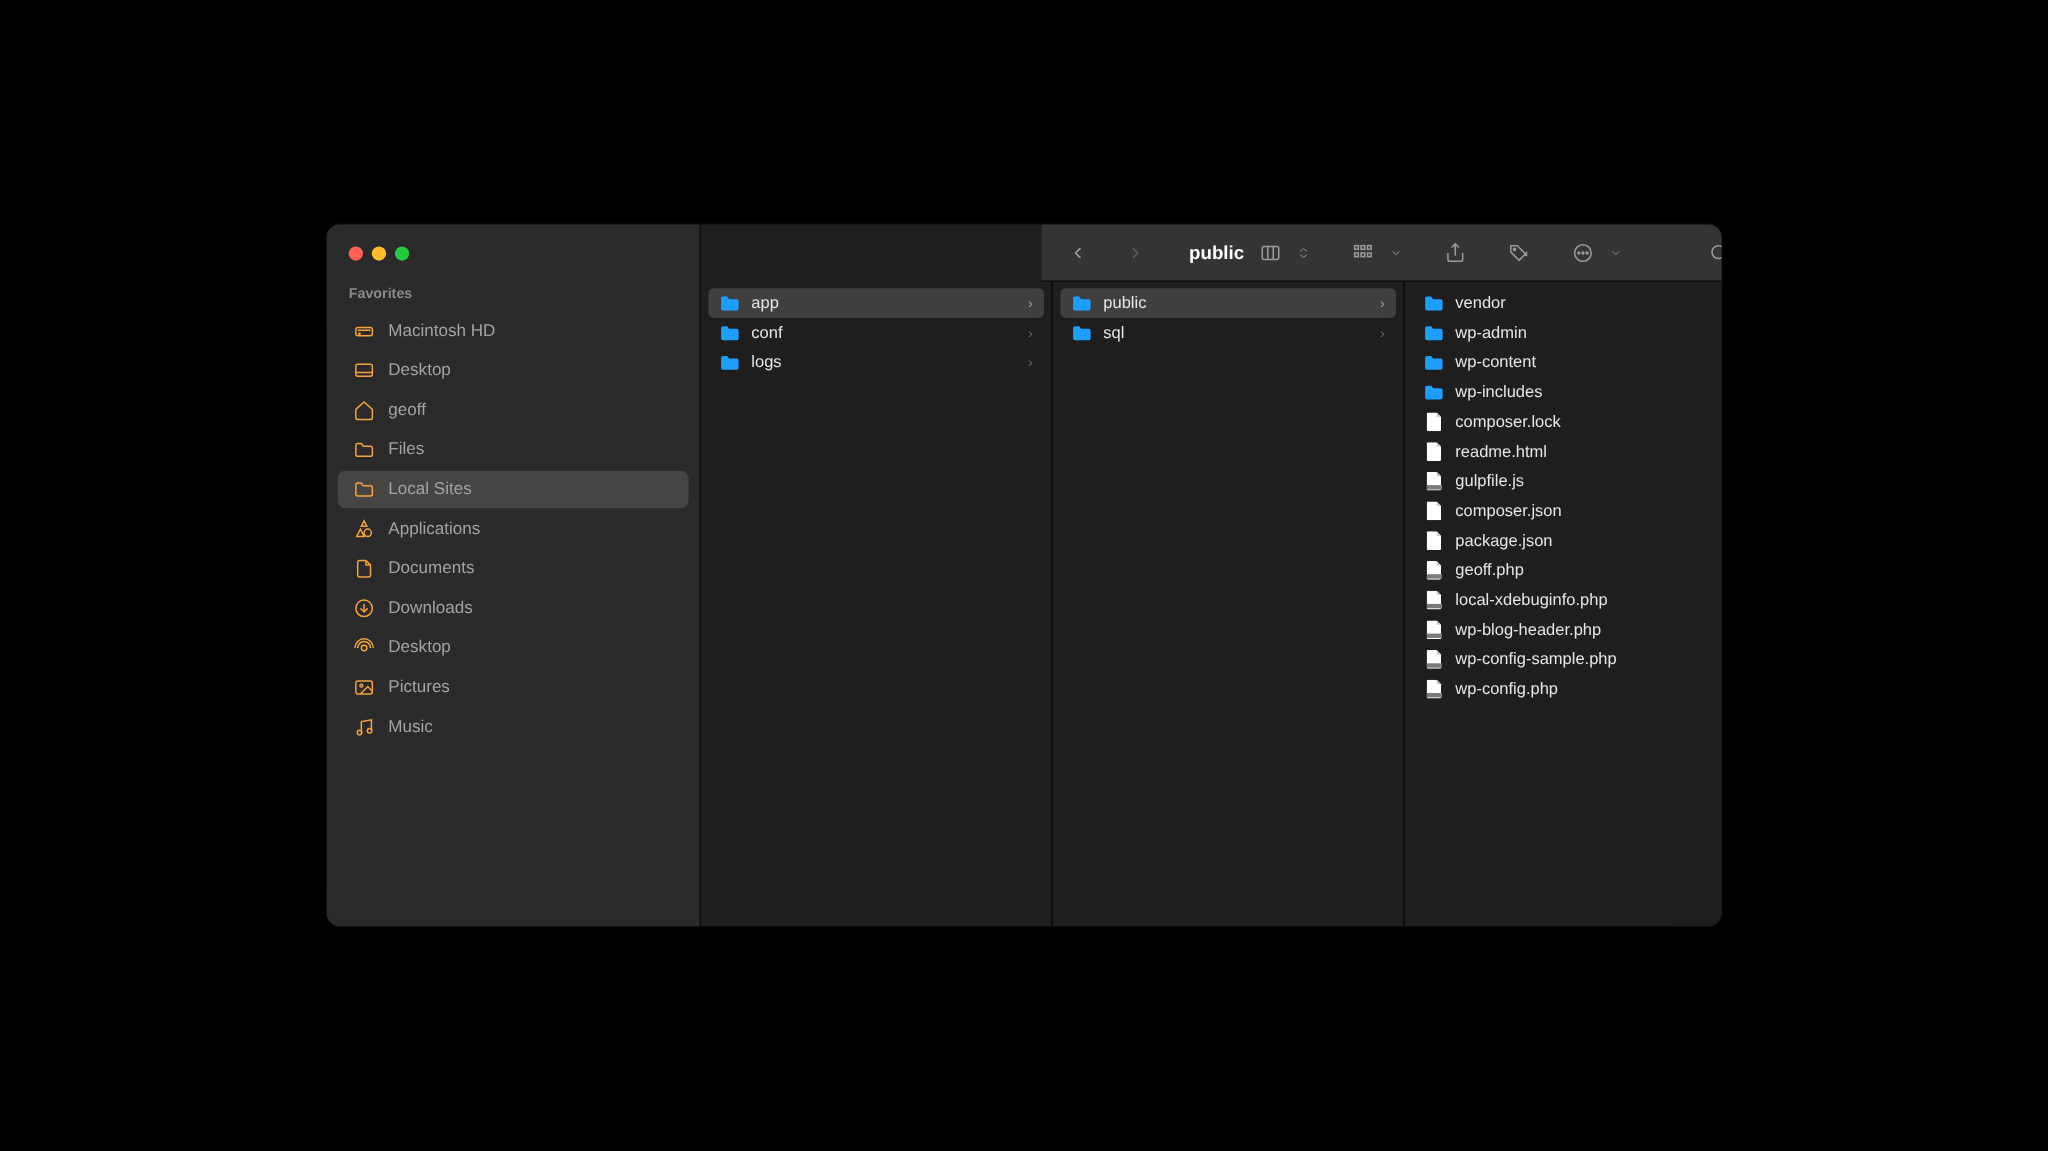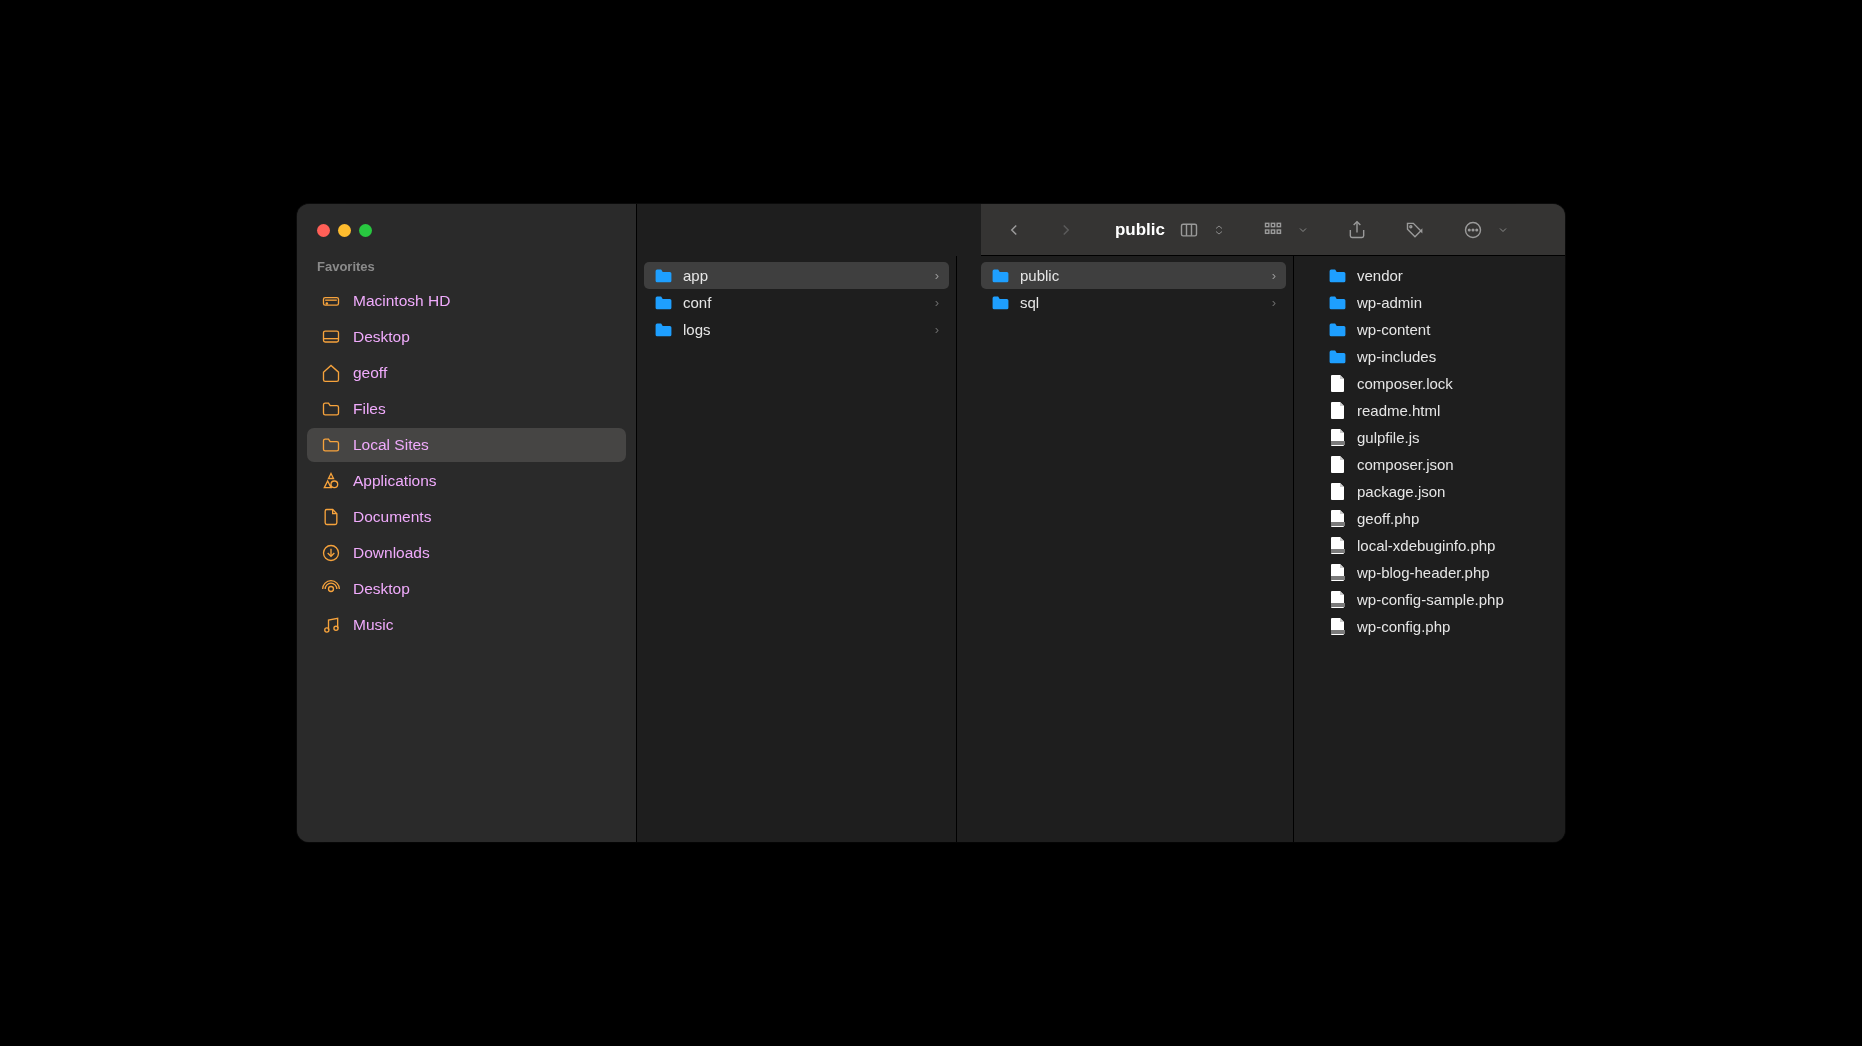--- a/index.html
+++ b/index.html
@@ -43,21 +43,21 @@
     font-weight: 600;
     padding: 0 20px 8px 20px;
   }
   .fav-item {
     display: flex;
     align-items: center;
     gap: 12px;
     padding: 7px 14px;
     margin: 2px 10px;
     border-radius: 7px;
-    color: #f0abfc;
+    color: #a3a3a3;
     font-size: 15.5px;
     cursor: default;
   }
   .fav-item.selected { background: #464544; }
   .fav-icon {
     width: 20px; height: 20px;
     display: flex; align-items: center; justify-content: center;
     color: #f7a33c;
     flex-shrink: 0;
   }
@@ -89,21 +89,20 @@
   .tb-btn.disabled { color: #5a5a5a; }
   .tb-btn svg { width: 18px; height: 18px; stroke: currentColor; fill: none; stroke-width: 2; }
   .tb-title { color: #fff; font-size: 17px; font-weight: 600; flex: 1; }
   .tb-right { display: flex; gap: 30px; align-items: center; }
   .tb-right .tb-btn svg { width: 20px; height: 20px; stroke-width: 1.7; }
   .tb-group { display: flex; gap: 6px; align-items: center; }
   .columns {
     flex: 1;
     display: flex;
     overflow: hidden;
-    gap: 17px;
   }
   .col {
     width: 320px;
     border-right: 1px solid #000;
     padding: 6px 7px;
     overflow-y: auto;
   }
   .col:last-child { border-right: none; flex: 1; }
   .item {
     display: flex;
@@ -223,20 +222,30 @@
               <circle cx="12" cy="12" r="3"></circle>
               <path d="M5 12a7 7 0 0 1 14 0"></path>
               <path d="M2 12a10 10 0 0 1 20 0"></path>
             </svg>
           </span>
                  <span>Desktop</span>
         </div>
         <div class="fav-item">
           <span class="fav-icon">
             <svg viewBox="0 0 24 24">
+              <rect x="3" y="5" width="18" height="14" rx="2"></rect>
+              <circle cx="9" cy="10" r="1.5"></circle>
+              <path d="M21 16l-5-5-8 8"></path>
+            </svg>
+          </span>
+                 <span>Pictures</span>
+        </div>
+        <div class="fav-item">
+          <span class="fav-icon">
+            <svg viewBox="0 0 24 24">
               <path d="M9 18V6l11-2v12"></path>
               <circle cx="7" cy="18" r="2.5"></circle>
               <circle cx="18" cy="16" r="2.5"></circle>
             </svg>
           </span>
                  <span>Music</span>
         </div>
       </div>
   </aside>
 

